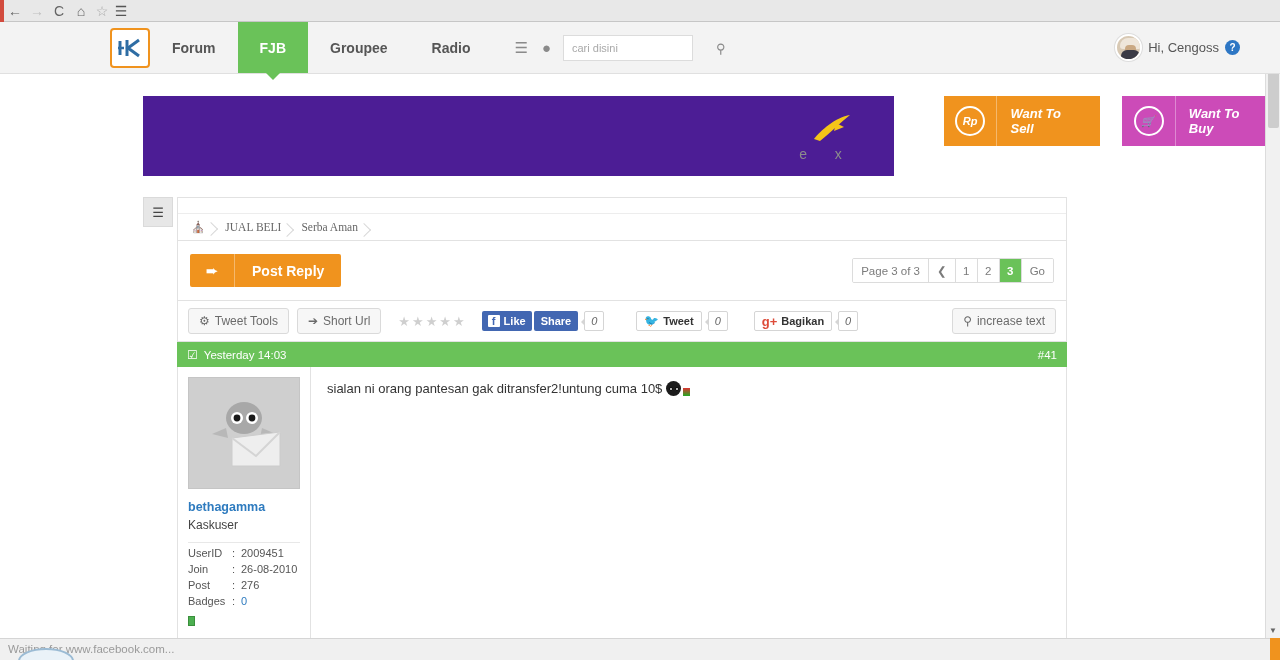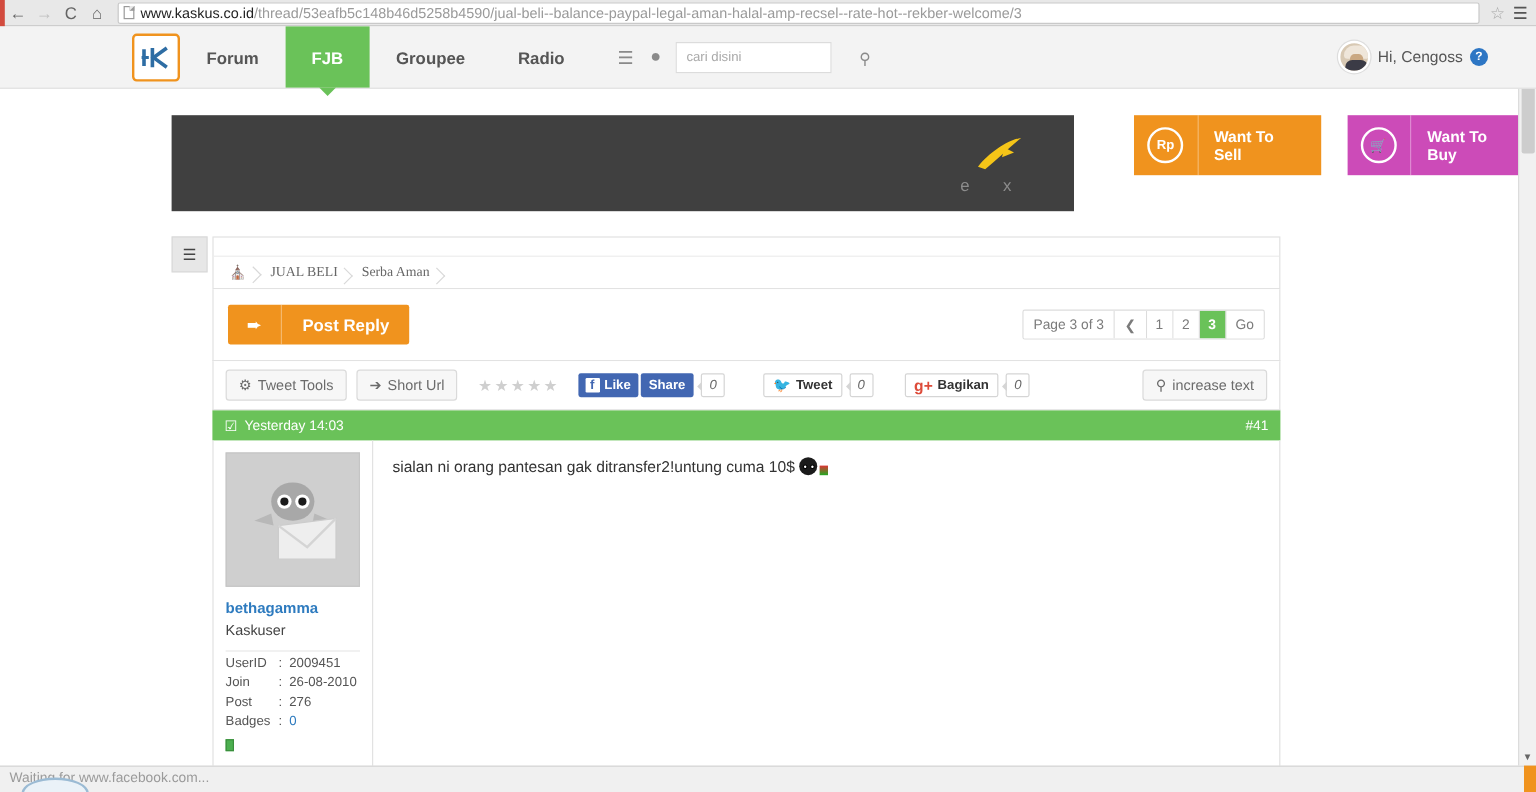--- a/index.html
+++ b/index.html
@@ -106,25 +106,25 @@
     background:#3b3b46;border-radius:6px 6px 0 0;}
   #user-name { font-size:13px; color:#555; }
   #help-badge {
     width:15px;height:15px;border-radius:50%;background:#2d76c4;color:#fff;
     font-size:10px;font-weight:bold;display:flex;align-items:center;justify-content:center;
   }
 
   
   #banner-row { padding:22px 0 0 143px; display:flex; align-items:flex-start; }
   #ad-banner {
-    width:755px; height:80px; background:#404040; position:relative;
+    width:755px; height:80px; background:#4c1d95; position:relative;
   }
   #ad-logo { position:absolute; right:40px; bottom:14px; text-align:right; }
   #ad-letters{ color:#8c8c8c; font-size:14px; letter-spacing:12px; margin-top:-2px; }
-  #wts-buttons { display:flex; margin-left:50px; gap:22px; }
+  #wts-buttons { display:flex; margin-left:50px; gap:22px;font-style:italic; }
   .wx-btn { display:flex; height:50px; cursor:pointer; }
   .wx-ic {
     width:53px; display:flex; align-items:center; justify-content:center;
   }
   .wx-lb {
     display:flex;align-items:center; padding:0 13px; color:#fff;
     font-size:13px; font-weight:bold; border-left:1px solid rgba(255,255,255,.35);
   }
   .wx-sell { background:#f0931e; }
   .wx-buy  { background:#cc4bb8; }
@@ -291,24 +291,20 @@
   }
 </style>
 </head>
 <body>
 
 <div id="browser-chrome">
   <div class="nav-btn">←</div>
   <div class="nav-btn disabled">→</div>
   <div class="nav-btn">C</div>
   <div class="nav-btn">⌂</div>
-  <div class="url-bar">
-    <span class="page-icon"></span>
-    <span class="url-text"><span class="dom">www.kaskus.co.id</span><span>/thread/53eafb5c148b46d5258b4590/jual-beli--balance-paypal-legal-aman-halal-amp-recsel--rate-hot--rekber-welcome/3</span></span>
-  </div>
   <div class="star-btn">☆</div>
   <div class="menu-btn">☰</div>
 </div>
 
 <div id="page-scrollbar">
   <div class="sb-up">▲</div>
   <div class="sb-thumb"></div>
   <div class="sb-down" style="position:absolute;bottom:0;width:100%;">▼</div>
 </div>
 

